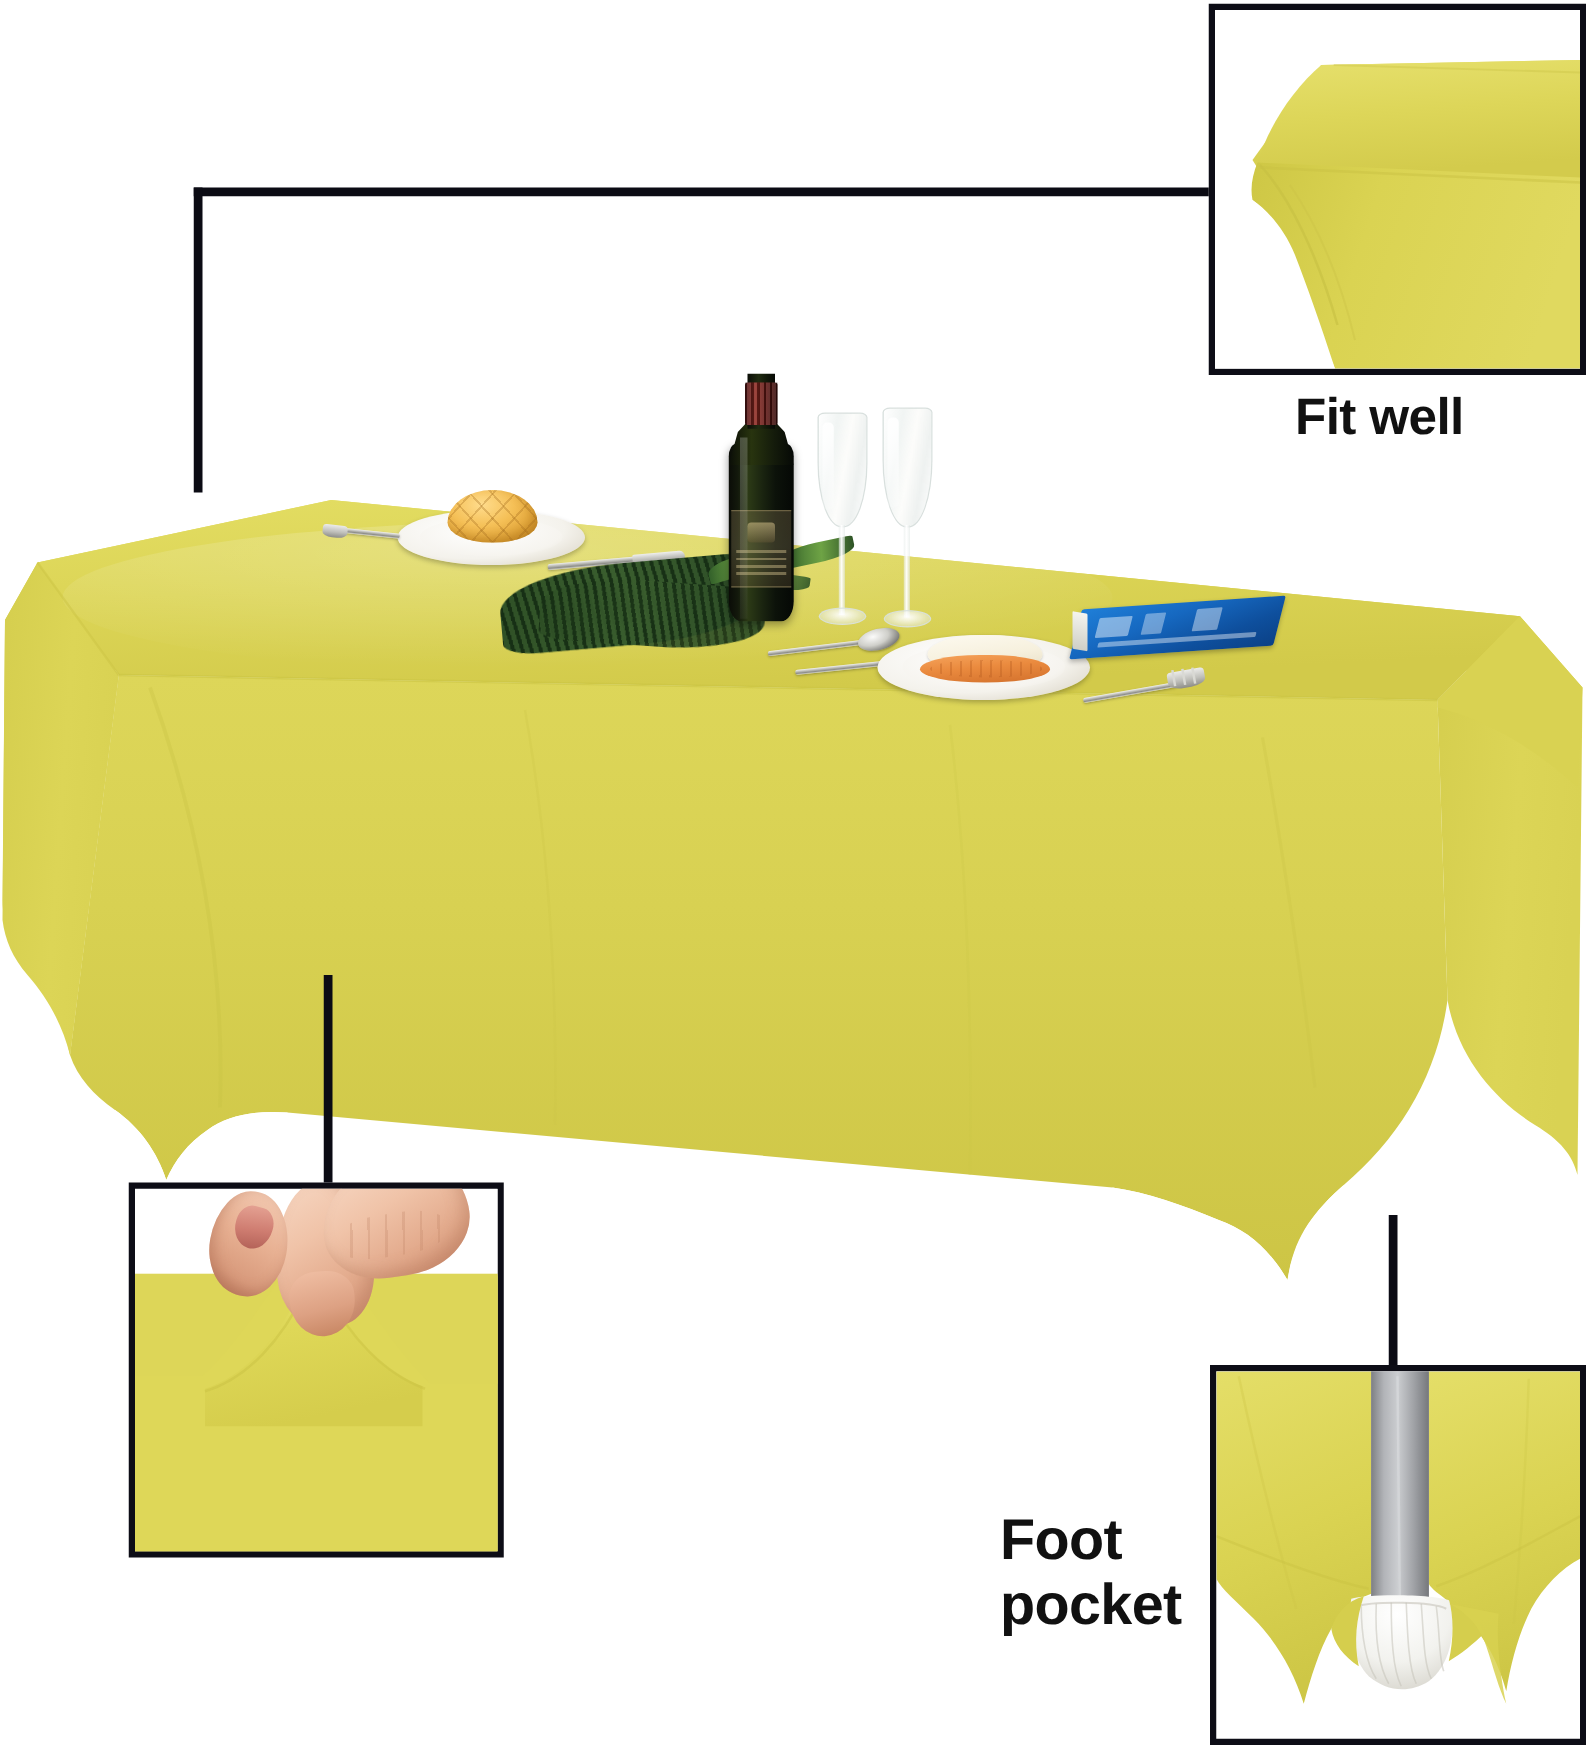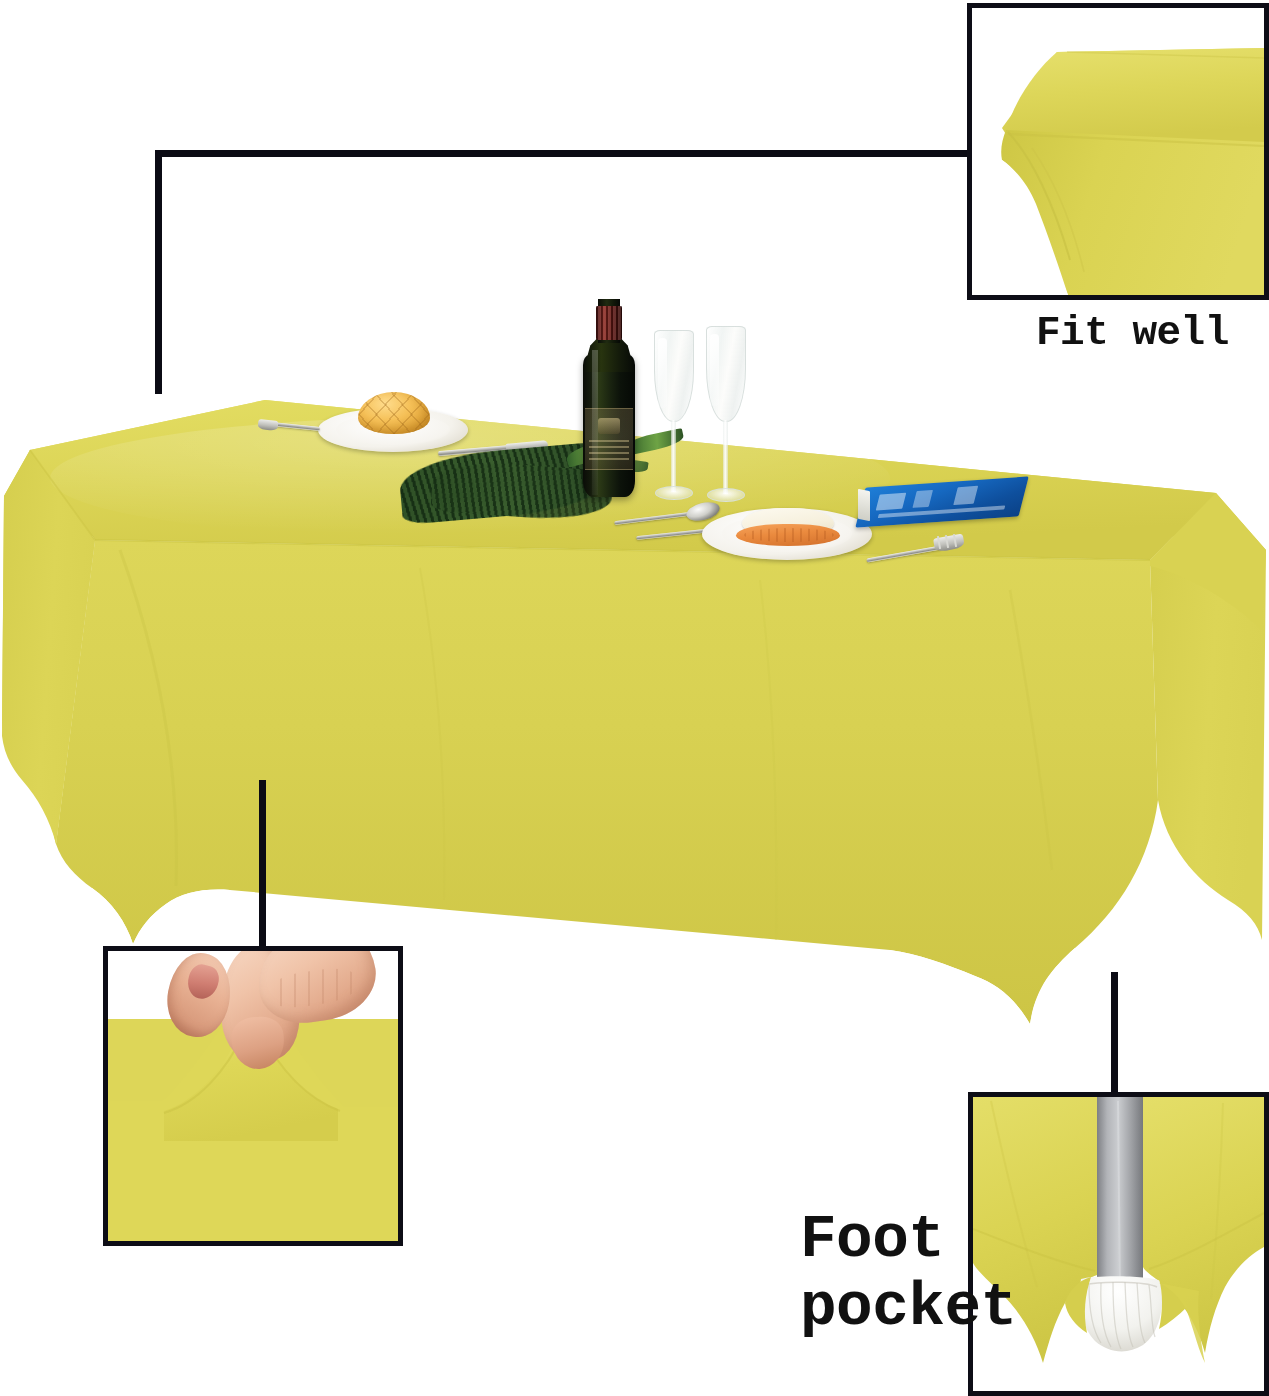--- a/index.html
+++ b/index.html
@@ -32,21 +32,21 @@
   .connector {
     position: absolute;
     background: #0b0b14;
   }
 
   
   .callout-label {
     position: absolute;
     color: #111111;
     font-weight: bold;
-    font-family: Liberation Mono, monospace;
+    font-family: Liberation Sans, sans-serif;
     line-height: 1.05;
     letter-spacing: -0.5px;
     white-space: pre-line;
   }
 
   
   #hero {
     position: absolute;
     left: 0px;
     top: 300px;
@@ -499,16 +499,16 @@
         <path d="M 152 185 C 153 212, 154 238, 160 250"></path>
         <path d="M 164 186 C 166 212, 166 234, 172 246"></path>
         <path d="M 176 188 C 179 210, 178 230, 182 240"></path>
       </g>
 
       <path d="M 92 206 C 96 194, 104 184, 118 180 C 112 198, 110 216, 114 236 C 102 228, 94 218, 92 206 Z" fill="#d5ce4d"></path>
       <path d="M 186 182 C 200 188, 210 198, 214 210 C 206 218, 196 226, 186 232 C 190 214, 190 196, 186 182 Z" fill="#d5ce4d"></path>
       <path d="M 186 186 C 200 192, 212 206, 216 220 C 222 238, 226 254, 232 266 C 226 238, 224 210, 226 194" fill="#d8d150" opacity="0.85"></path>
     </svg>
   </div>
-  <div class="callout-label" style="left:800px; top:1206px; width:250px; font-size:61px; line-height:1.12; text-align:left;">Foot
+  <div class="callout-label" style="left:800px; top:1206px; width:250px; font-size:46px; line-height:1.12; text-align:left;">Foot
 pocket</div>
 
 </div>
 
 </body></html>

